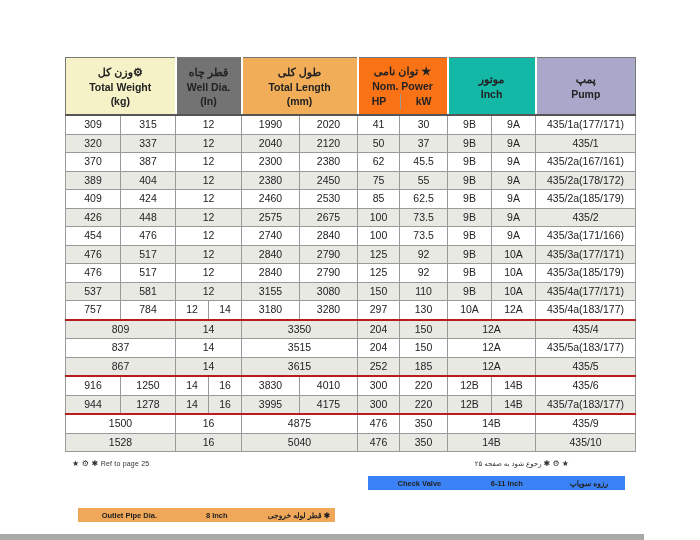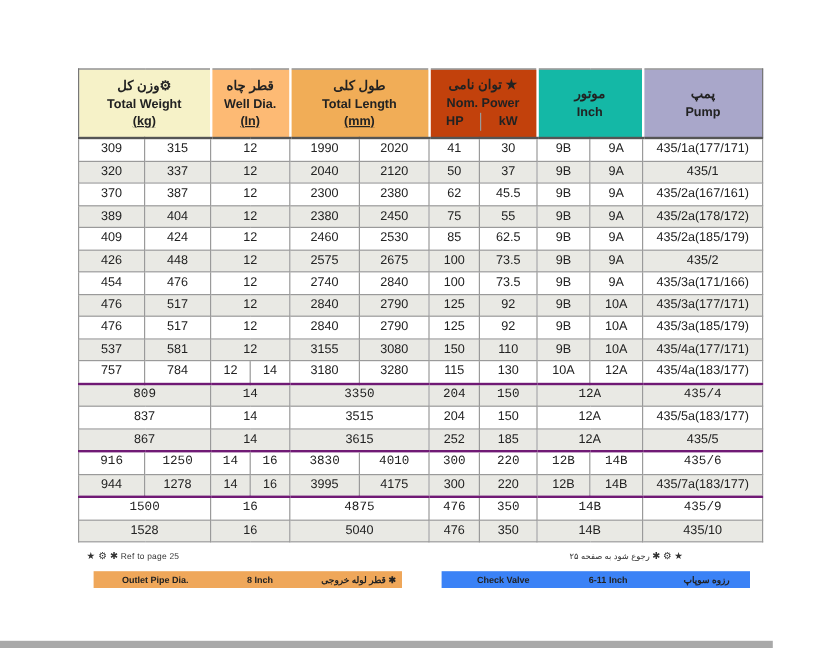--- a/index.html
+++ b/index.html
@@ -18,45 +18,45 @@
   }
   
   thead th{
     border-left:2px solid #ffffff;border-right:2px solid #ffffff;
     border-bottom:2px solid #555;height:56px;font-weight:bold;
   }
   thead th:first-child{border-left:none;}
   thead th:last-child{border-right:none;text-align:center;}
   .h-fa{font-size:11px;line-height:15px;direction:rtl;}
   .h-en{font-size:10.5px;line-height:14px;}
-  .h-unit{font-size:10.5px;line-height:14px;text-decoration:underline;}
+  .h-unit{font-size:10.5px;line-height:14px;}
   .power-sub{display:flex;font-size:10.5px;line-height:15px;margin-top:1px;}
   .power-sub .sub{flex:0 0 46.6%;}
   .power-sub .sub + .sub{flex:1;border-left:1px solid #999;}
   
   tbody td{
     height:17.5px;font-size:10.5px;line-height:17px;
     border:1px solid #9a9a9a;background-clip:padding-box;white-space:nowrap;overflow:hidden;
   }
   tbody tr:nth-child(even) td{background:#e9e9e4;}
-  tbody tr.sep td{border-top:2px solid #701a75;font-family:Liberation Mono, monospace;}
+  tbody tr.sep td{border-top:2px solid #b91c1c;}
   table.spec{border:1px solid #777;}
 
   
   .note{position:absolute;top:459px;font-size:7px;color:#333;letter-spacing:.2px;}
   .note-left{left:72px;}
   .note-right{right:75px;direction:rtl;}
   .note .sym{font-size:8px;}
 
   
   .fbar{
     position:absolute;top:476px;height:14px;width:257px;
     display:flex;align-items:center;font-size:7.5px;font-weight:bold;color:#222;
   }
-  .fbar-left{left:78px;background:#efa75a;}
+  .fbar-left{left:78px;background:#efa75a;margin-top:32px;}
   .fbar-right{left:368px;background:#3b82f6;}
   .fbar .seg{text-align:center;}
   .fbar .seg1{flex:0 0 40%;}
   .fbar .seg2{flex:0 0 28%;}
   .fbar .seg3{flex:1;direction:rtl;padding-left:10px;}
 </style>
 </head>
 <body>
 
 <div class="page">
@@ -75,31 +75,31 @@
         <col style="width:44px">
       <col style="width:100px">
     </colgroup>
     <thead>
       <tr>
         <th colspan="2" style="background:#f6f2c8">
           <div class="h-fa"><span class="sym">⚙</span><span>وزن کل</span></div>
           <div class="h-en">Total Weight</div>
           <div class="h-unit">(kg)</div>
         </th>
-        <th colspan="2" style="background:#fdba74">
+        <th colspan="2" style="background:#737373">
           <div class="h-fa">قطر چاه</div>
           <div class="h-en">Well Dia.</div>
           <div class="h-unit">(In)</div>
         </th>
         <th colspan="2" style="background:#f1ad57">
           <div class="h-fa">طول کلی</div>
           <div class="h-en">Total Length</div>
           <div class="h-unit">(mm)</div>
         </th>
-        <th colspan="2" style="background:#c2410c">
+        <th colspan="2" style="background:#f97316">
           <div class="h-fa"><span class="sym">★</span> <span>توان نامی</span></div>
           <div class="h-en">Nom. Power</div>
           <div class="power-sub">
             <span class="sub">HP</span>
             <span class="sub">kW</span>
           </div>
         </th>
         <th colspan="2" style="background:#14b8a6">
           <div class="h-fa">موتور</div>
           <div class="h-en">Inch</div>
@@ -231,21 +231,21 @@
           <td>10A</td>
           <td>435/4a(177/171)</td>
         </tr>
         <tr>
           <td>757</td>
           <td>784</td>
           <td>12</td>
           <td>14</td>
           <td>3180</td>
           <td>3280</td>
-          <td>115</td>
+          <td>297</td>
           <td>130</td>
           <td>10A</td>
           <td>12A</td>
           <td>435/4a(183/177)</td>
         </tr>
         <tr class="sep">
           <td colspan="2">809</td>
           <td colspan="2">14</td>
           <td colspan="2">3350</td>
           <td>204</td>

